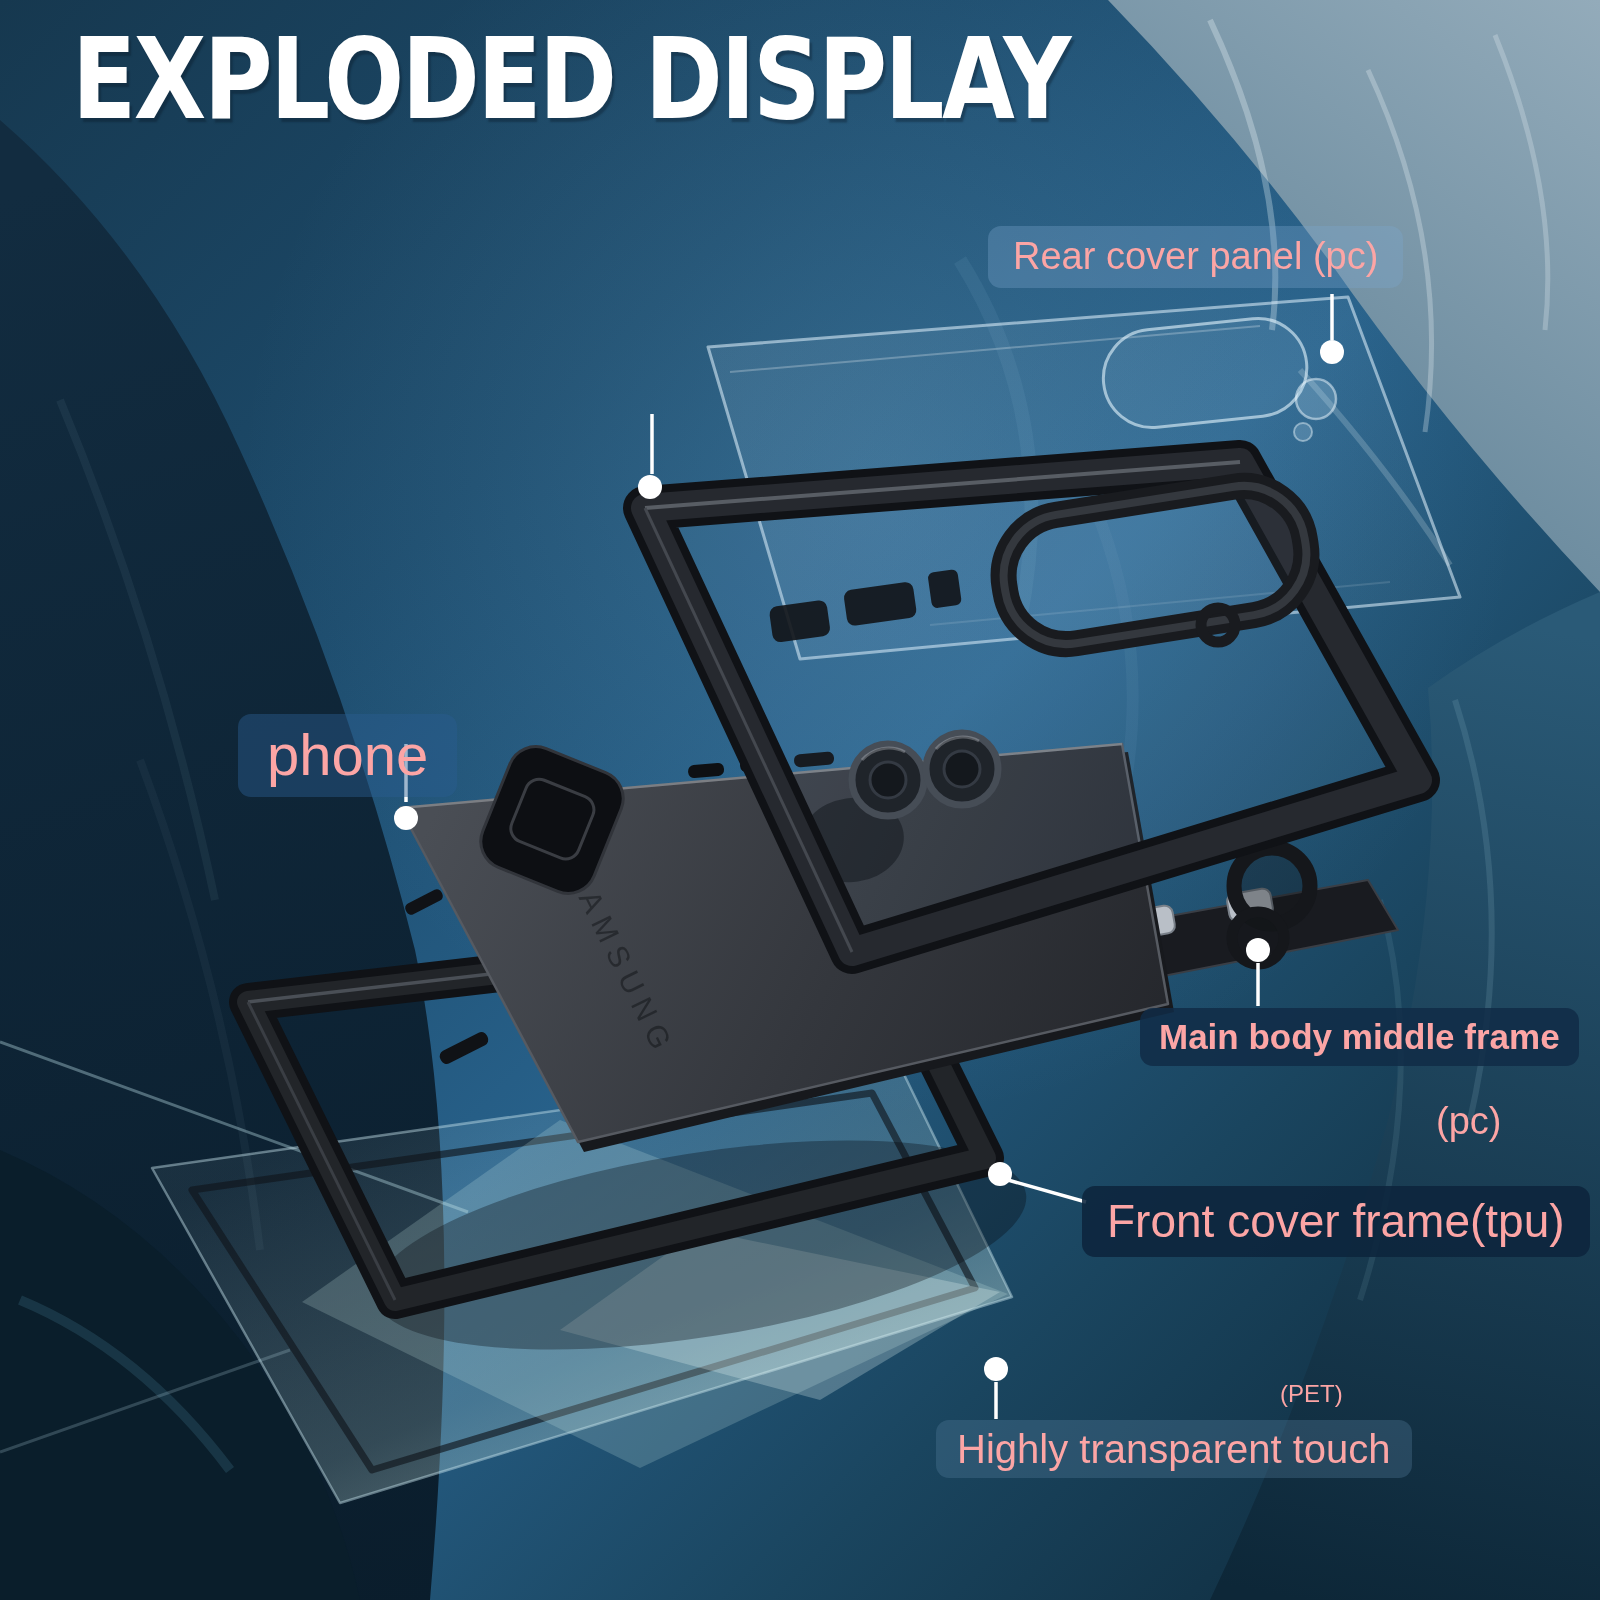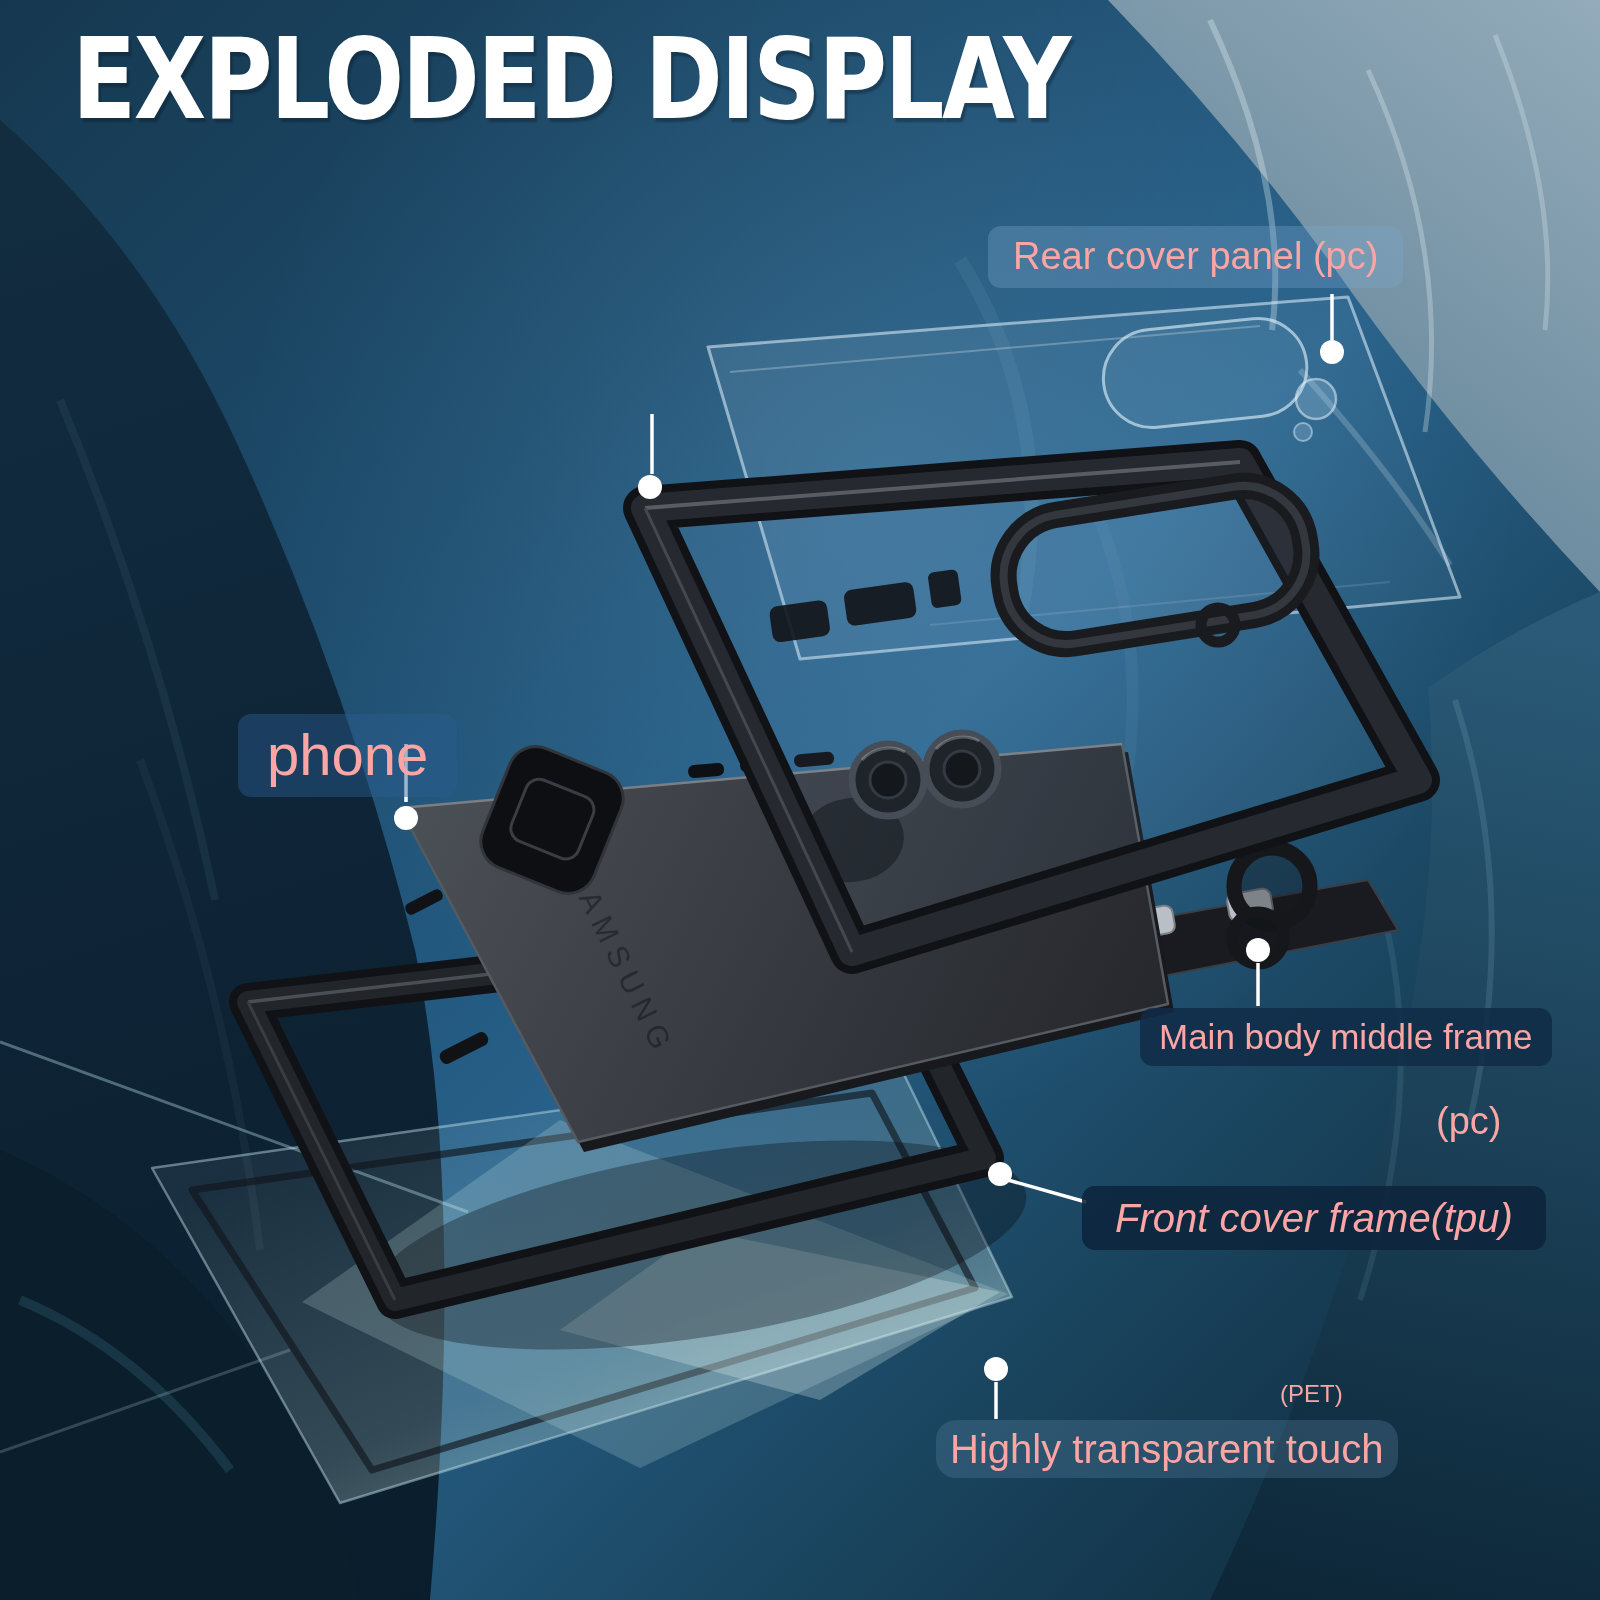--- a/index.html
+++ b/index.html
@@ -17,27 +17,27 @@
     position:absolute;color:#fca5a5;white-space:nowrap;
     border-radius:13px;line-height:1.15;
   }
   .lbl-rear{left:988px;top:226px;font-size:38px;padding:9px 25px;
     background:rgba(125,168,205,0.33);}
   .lbl-back{left:274px;top:354px;font-size:42px;padding:8px 27px;
     background:rgba(29,84,134,0.88);}
   .lbl-phone{left:238px;top:714px;font-size:58px;padding:8px 29px;
     background:rgba(42,94,144,0.45);}
   .lbl-main{left:1140px;top:1008px;font-size:35px;padding:9px 19px;
-    background:rgba(16,44,70,0.85);}
+    background:rgba(16,44,70,0.85);font-weight:bold;}
   .lbl-pc{left:1430px;top:1096px;font-size:38px;padding:4px 6px;background:none;}
-  .lbl-front{left:1082px;top:1186px;font-size:40px;padding:9px 33px;
-    background:rgba(12,36,60,0.88);font-style:italic;}
+  .lbl-front{left:1082px;top:1186px;font-size:46px;padding:9px 25px;
+    background:rgba(12,36,60,0.88);}
   .lbl-pet{left:1274px;top:1376px;font-size:24px;padding:4px 6px;background:none;}
-  .lbl-prot{left:936px;top:1420px;font-size:40px;padding:8px 14px;
-    background:rgba(88,128,158,0.32);border-radius:20px;line-height:1.05;}
+  .lbl-prot{left:936px;top:1420px;font-size:40px;padding:8px 21px;
+    background:rgba(88,128,158,0.32);border-radius:13px;line-height:1.05;}
 </style>
 </head>
 <body>
 
 <div class="stage">
 
 <svg class="scene" viewBox="0 0 1600 1600">
   <defs>
     <linearGradient id="gWater" x1="0" y1="0" x2="1600" y2="1600" gradientUnits="userSpaceOnUse">
       <stop offset="0" stop-color="#16384f"></stop>

